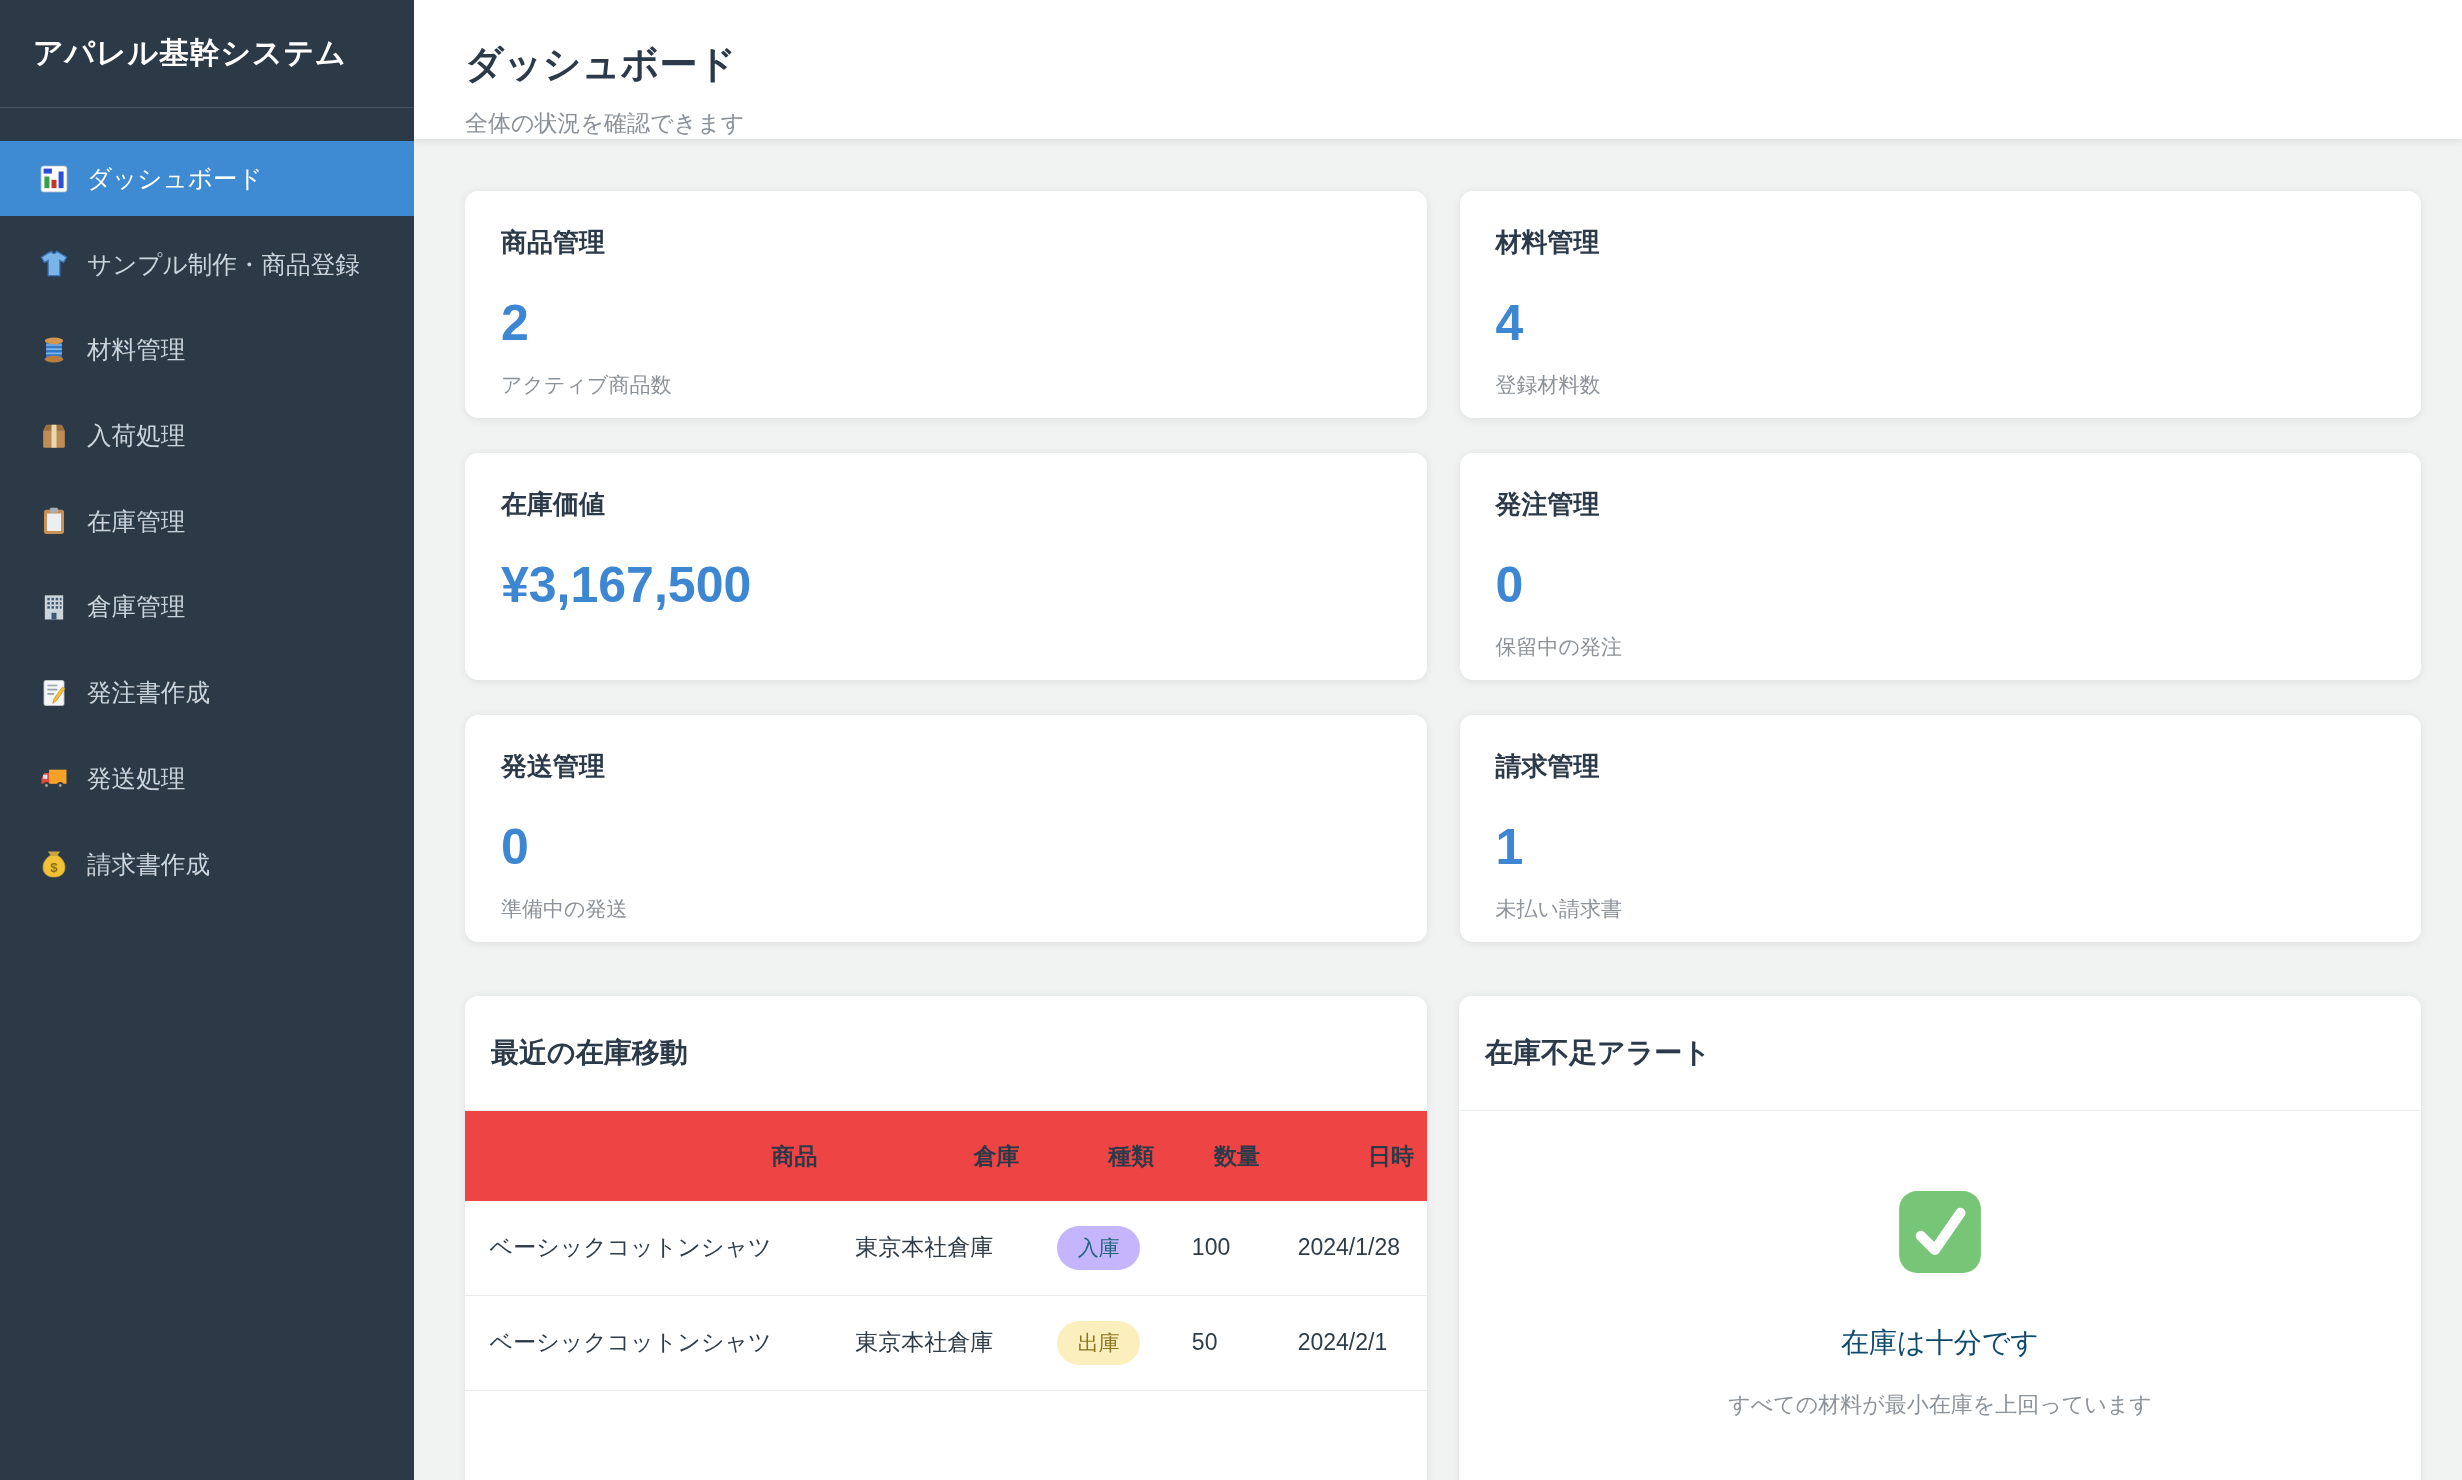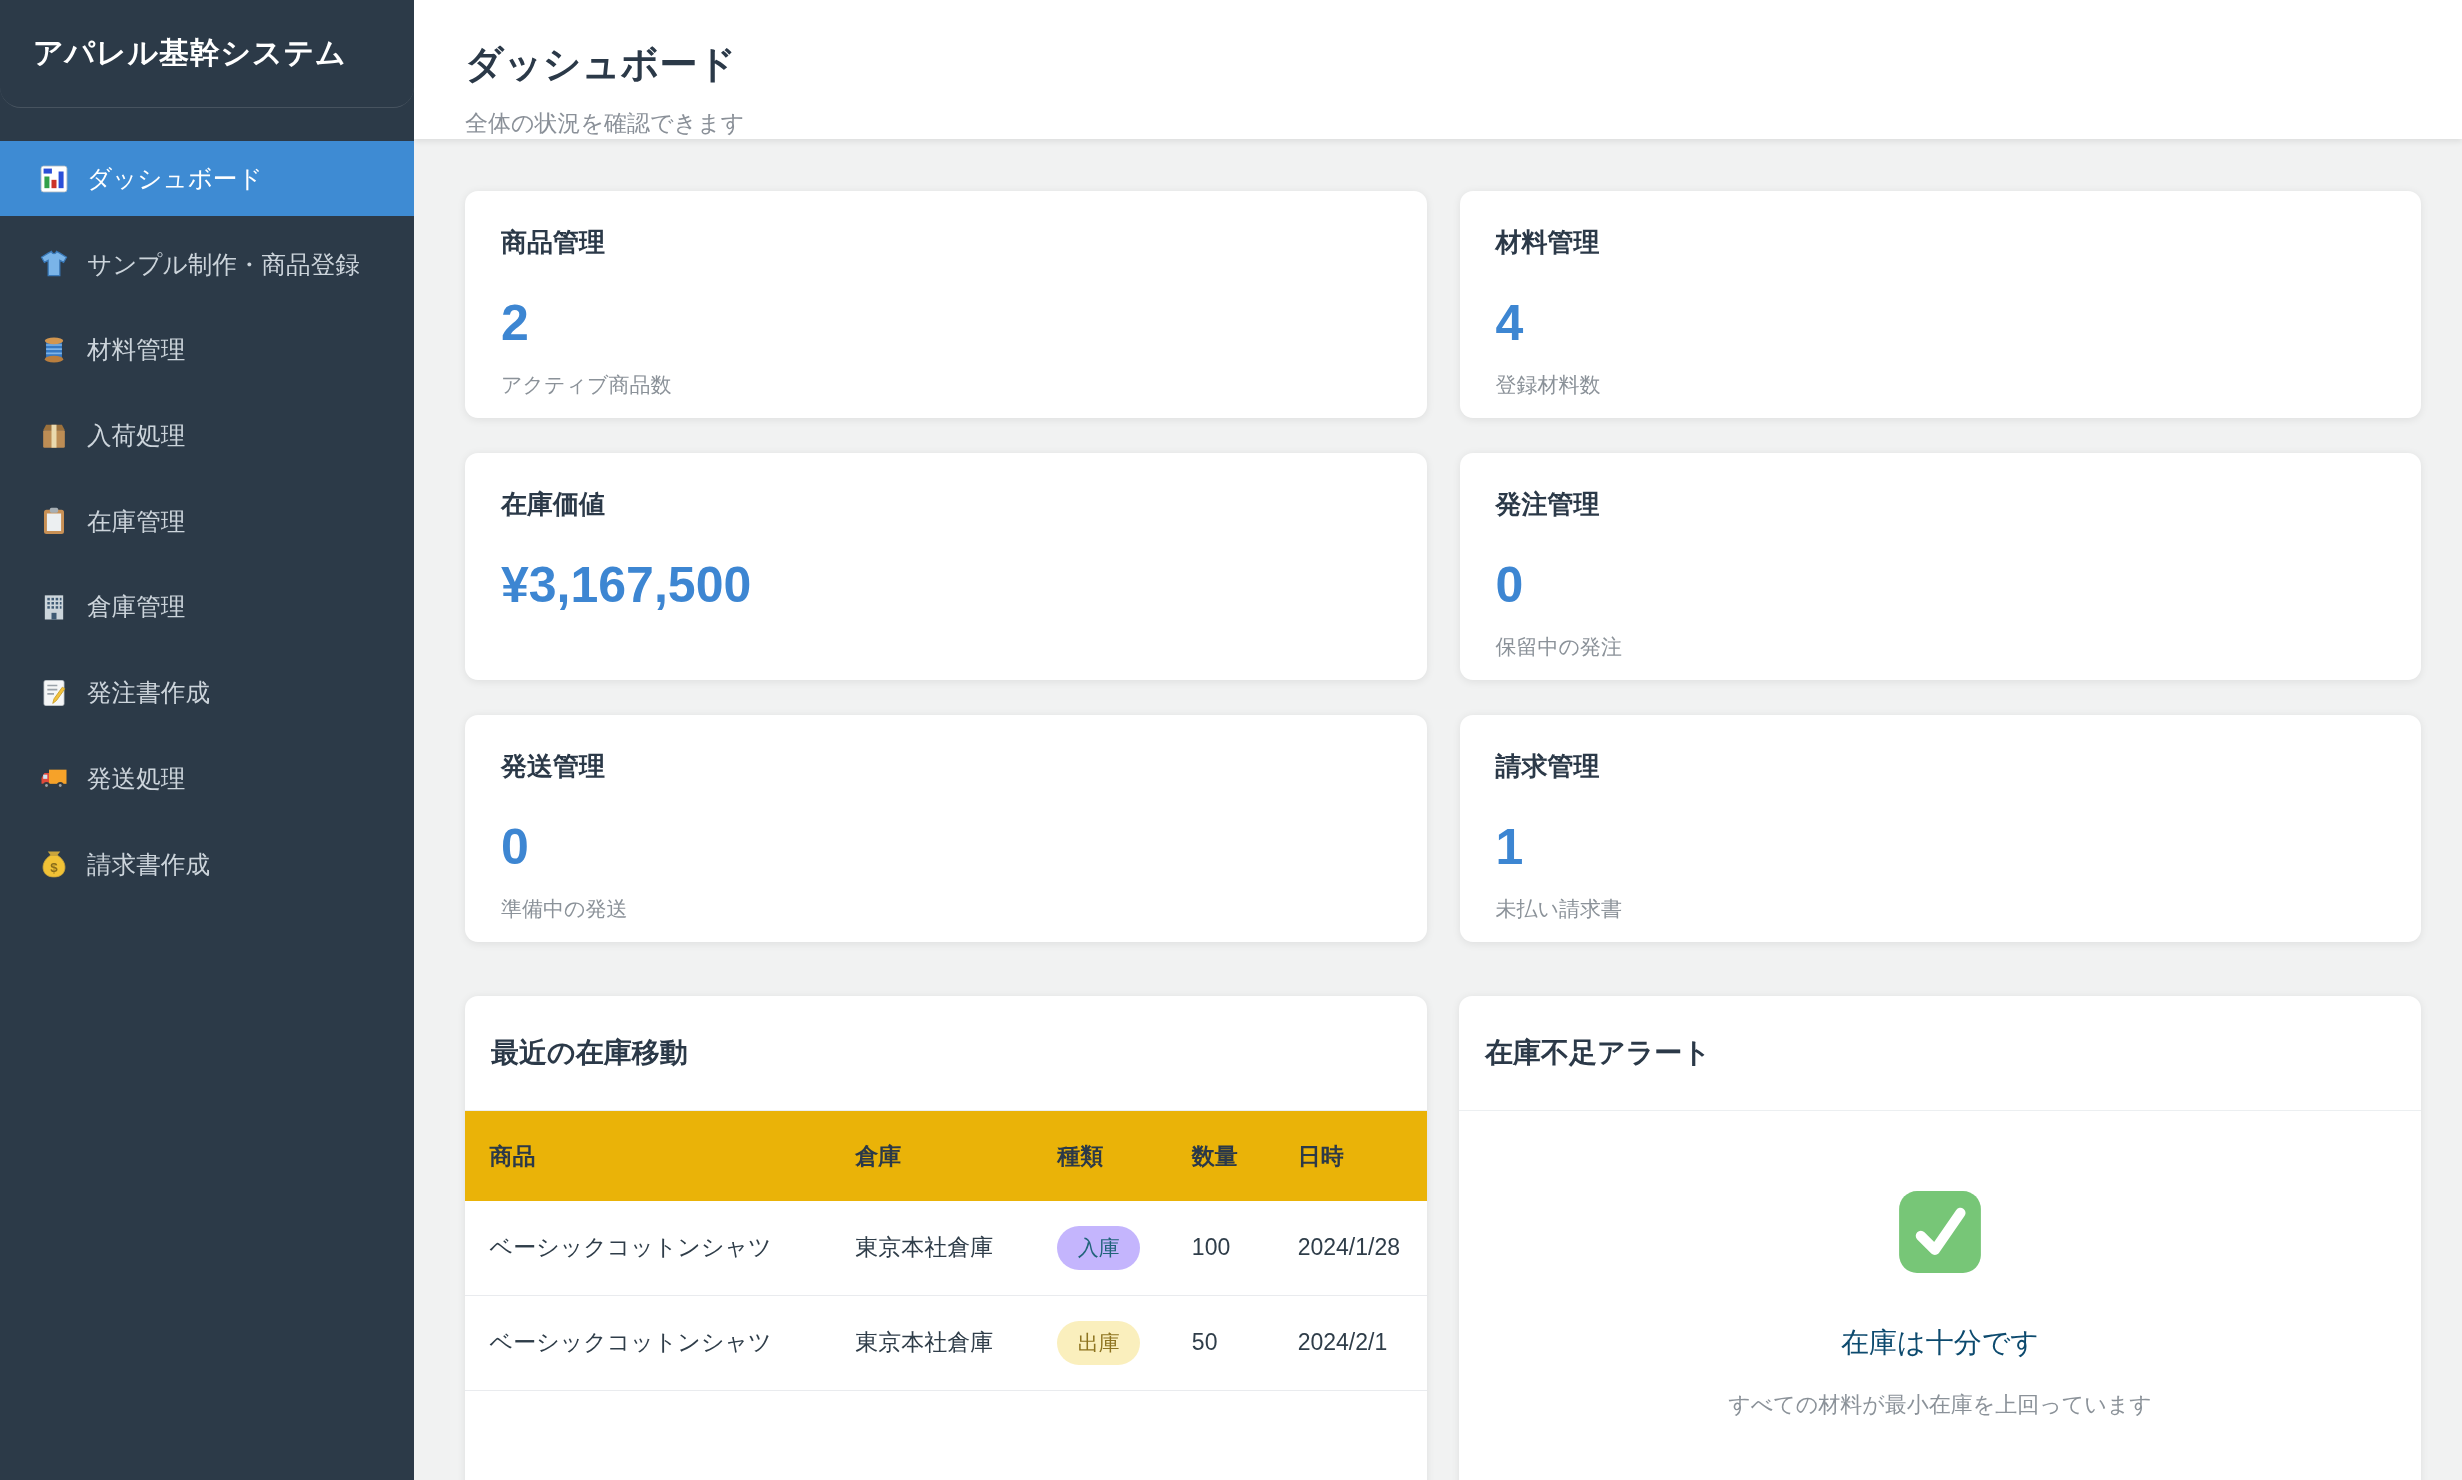--- a/index.html
+++ b/index.html
@@ -9,21 +9,20 @@
     font-family:"Liberation Sans","DejaVu Sans",sans-serif;
     background:#f1f2f2;
   }
   .app { display:flex; width:100%; height:100%; }
 
   
   .sidebar { flex:0 0 414px; width:414px; background:#2c3a48; height:100%; }
   .sidebar-header {
     height:108px; display:flex; align-items:center; padding:0 33px;
     border-bottom:1.6px solid rgba(255,255,255,0.13);
-    border-radius:21px;
   }
   .sidebar-title { margin:0; font-size:30px; font-weight:700; color:#ffffff; letter-spacing:0.8px; }
   .nav { padding-top:33px; }
   .nav-item {
     height:75px; margin-bottom:10.7px; display:flex; align-items:center;
     padding-left:39px; cursor:pointer; color:#ccd4db; font-size:24.6px;
   }
   .nav-item.active { background:#3e8bd3; color:#ffffff; }
   .nav-icon { width:30px; height:30px; display:inline-flex; margin-right:18px; flex:0 0 30px; }
   .nav-icon svg { width:100%; height:100%; }
@@ -49,21 +48,21 @@
 
   .bottom-grid { margin-top:54px; display:grid; grid-template-columns:1fr 1fr; column-gap:32px; }
   .panel { height:505px; overflow:hidden; }
   .panel-header { padding:38px 26px; border-bottom:1.6px solid #eceff1; }
   .panel-title { margin:0; font-size:28px; font-weight:700; color:#2b3948; }
 
   table { width:100%; border-collapse:collapse; table-layout:fixed; }
   col.c-product { width:38%; } col.c-warehouse { width:21%; } col.c-type { width:14%; }
   col.c-qty { width:11%; } col.c-date { width:16%; }
   th {
-    background:#eab308; text-align:left; font-size:23px; font-weight:700; color:#2b3948;
+    background:#ef4444; text-align:right; font-size:23px; font-weight:700; color:#2b3948;
     padding:29.5px 13px 29.5px 24.6px; white-space:nowrap;
   }
   td {
     font-size:23px; color:#2f3d49; padding:25.4px 13px 25.4px 24.6px;
     border-bottom:1.6px solid #e9ebee; white-space:nowrap;
   }
   tbody tr { background:#ffffff; }
   .badge {
     display:inline-block; padding:9px 20.5px; border-radius:819px; font-size:21px; line-height:1.2;
   }

